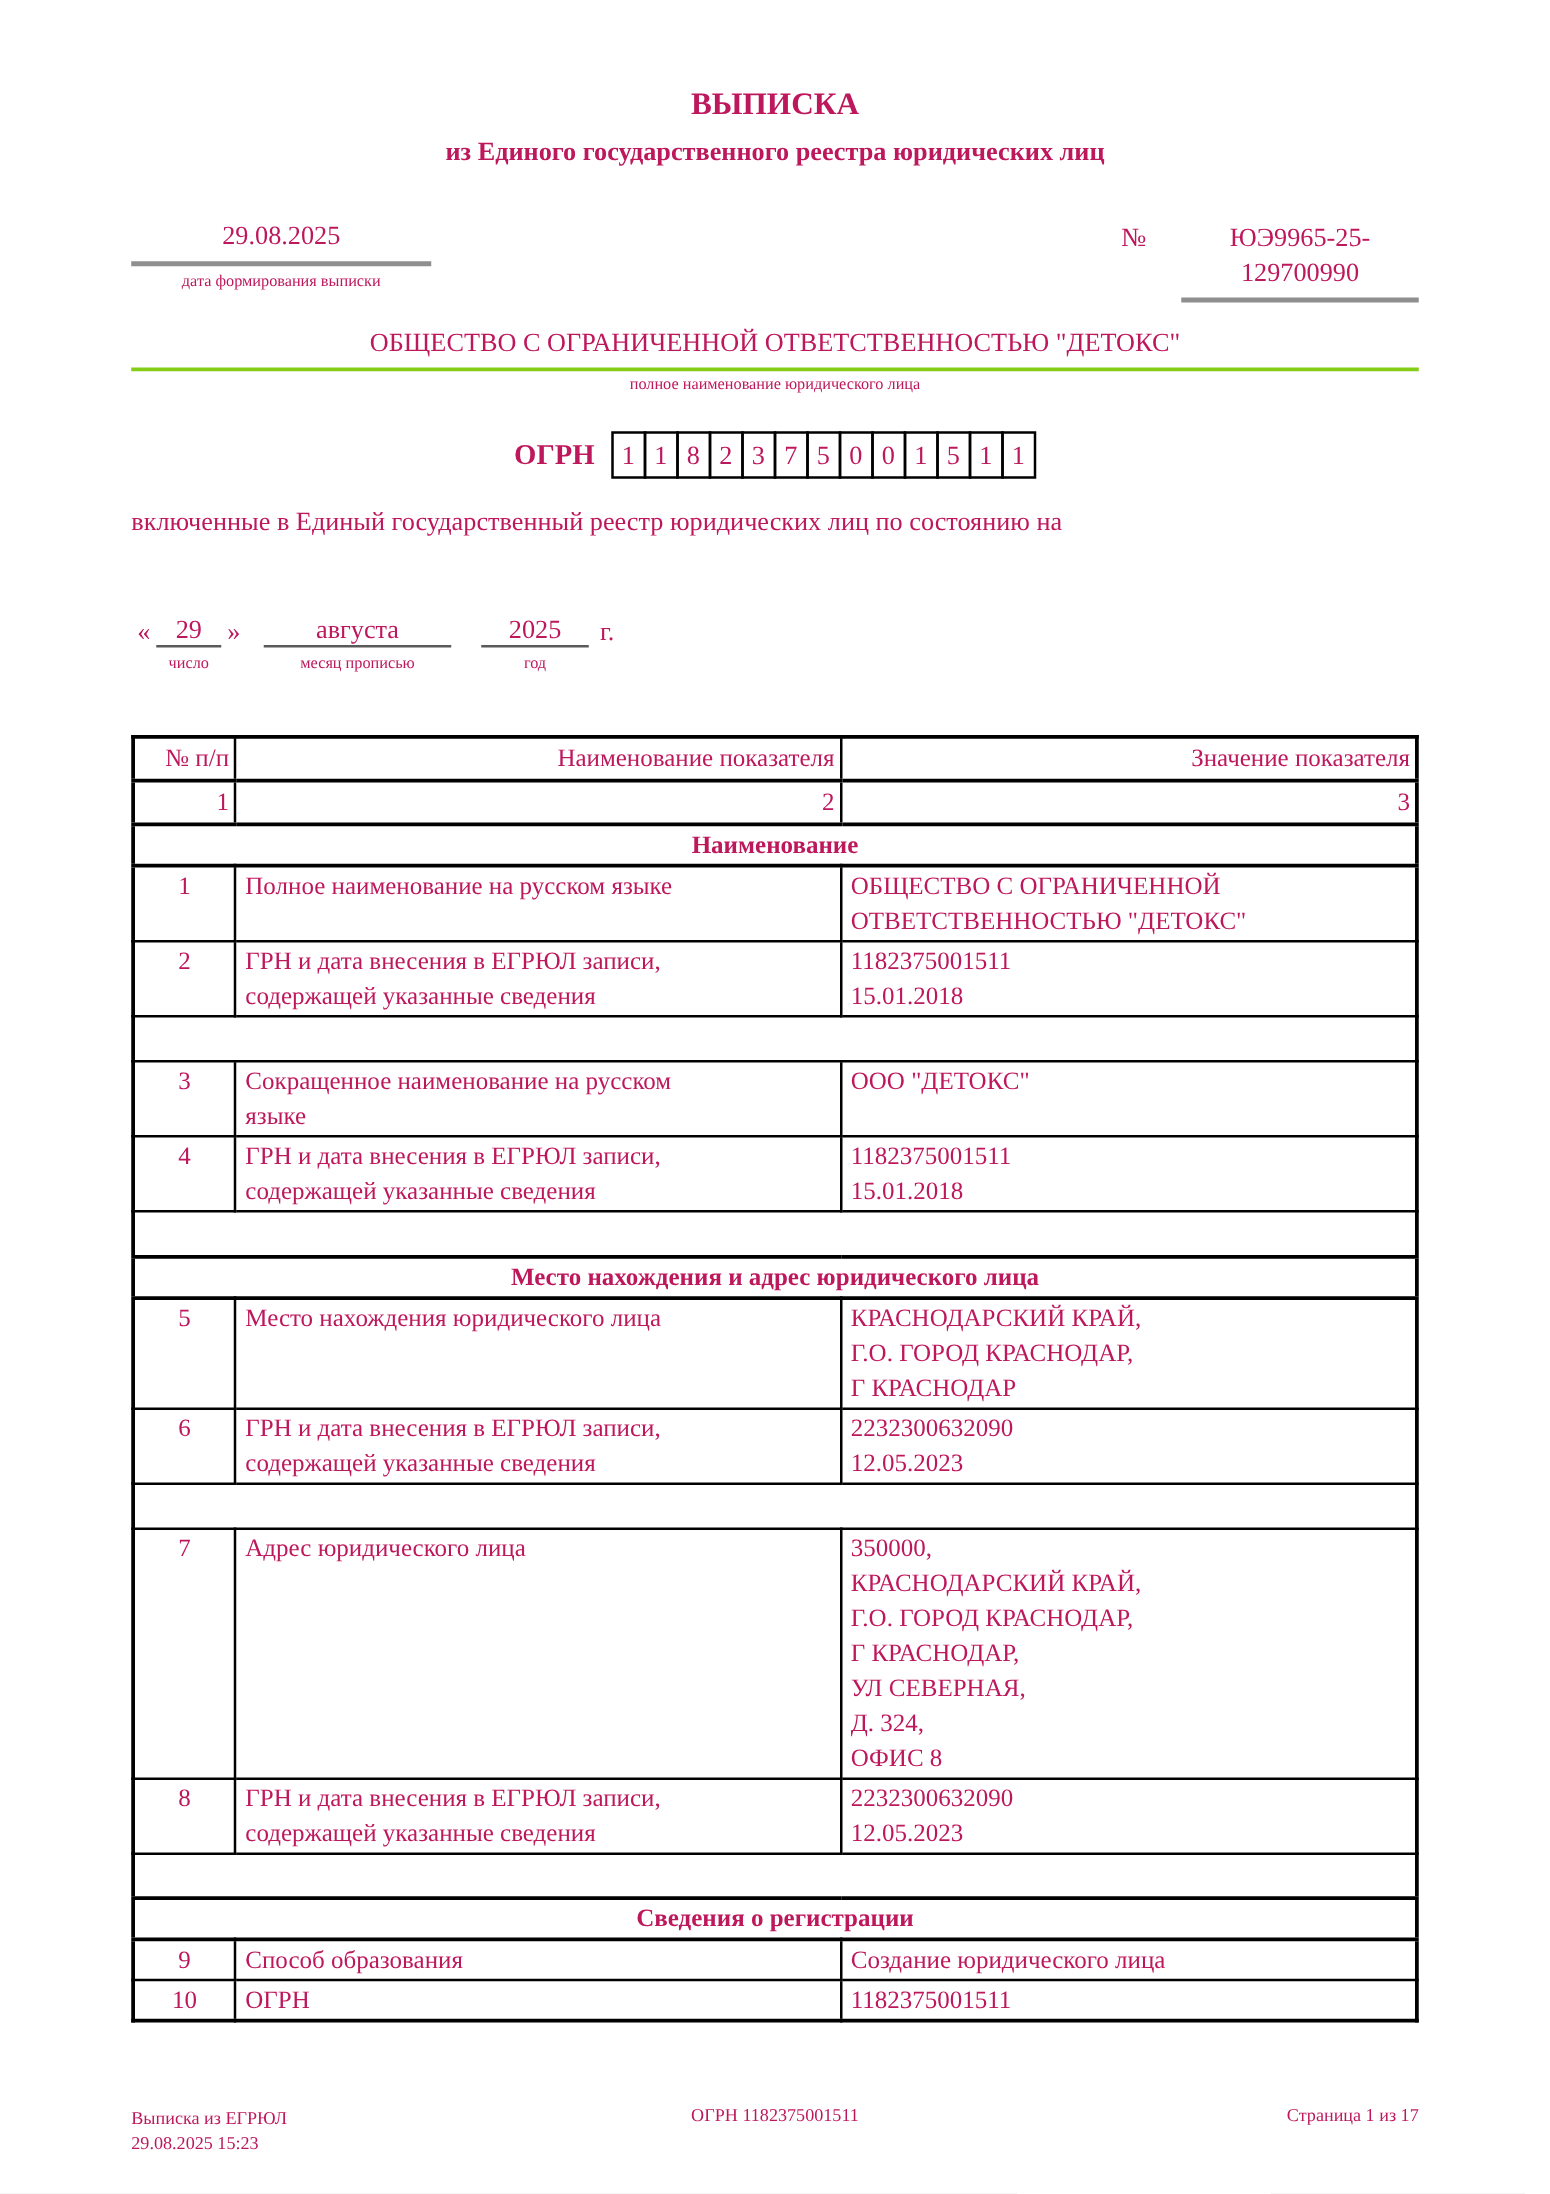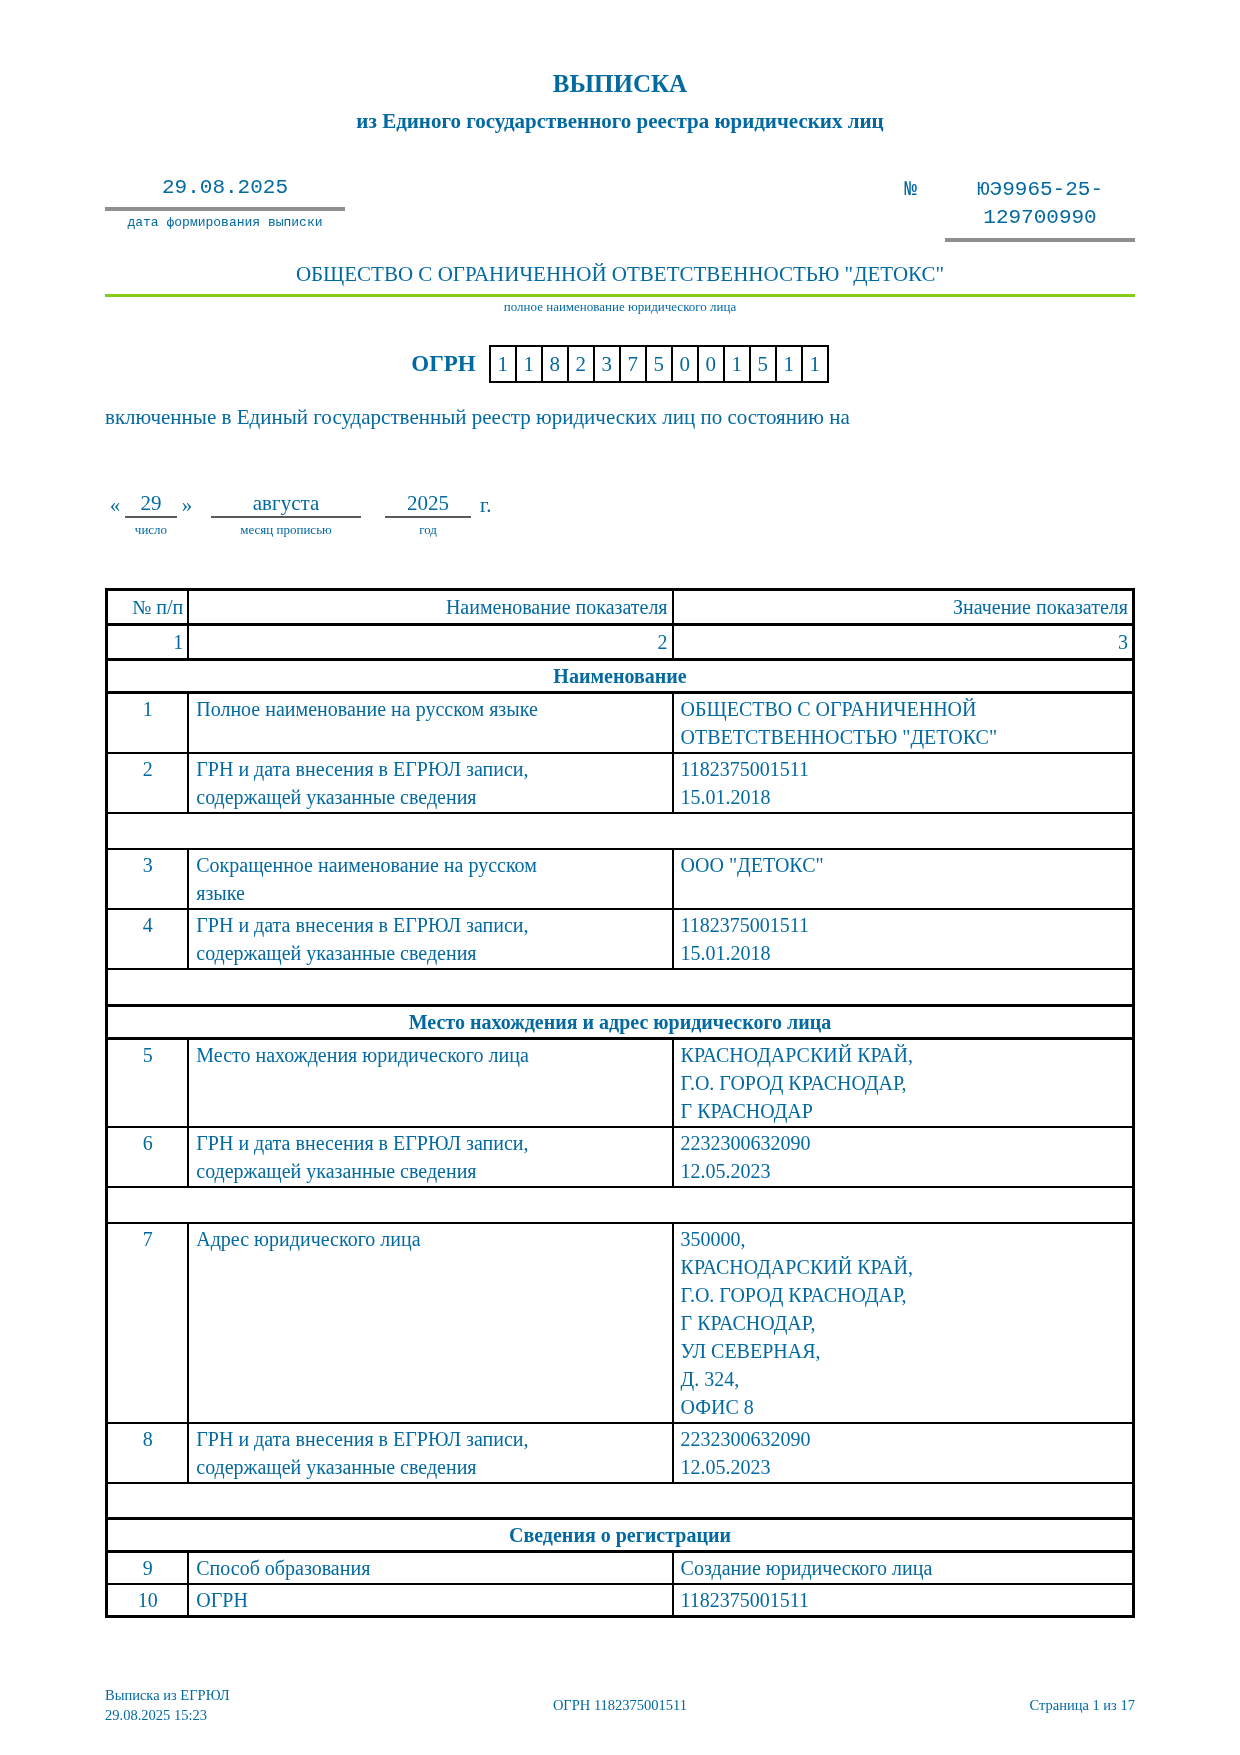--- a/index.html
+++ b/index.html
@@ -1,27 +1,27 @@
 <!DOCTYPE html>
 <html><head>
 <meta charset="utf-8">
 <style>
   * { margin:0; padding:0; box-sizing:border-box; }
   html,body { background:#e8e8e8; }
   .page {
     width:1240px; height:1755px; margin:0 auto;
-    background:#ffffff; color:#0369a1;
+    background:#ffffff; color:#be185d;
     font-family:"Liberation Serif","DejaVu Serif",serif;
     padding:70px 105px 30px 105px;
     display:flex; flex-direction:column; overflow:hidden;
   }
   .title { text-align:center; font-weight:bold; font-size:25px; }
   .subtitle { text-align:center; font-weight:bold; font-size:21px; margin-top:11px; }
 
-  .meta-row { display:flex; justify-content:space-between; margin-top:42px; font-size:21px;font-family:Liberation Mono, monospace; }
+  .meta-row { display:flex; justify-content:space-between; margin-top:42px; font-size:21px; }
   .meta-left { width:240px; text-align:center; }
   .meta-date { padding-bottom:8px; border-bottom:4px solid #8f8f8f; }
   .meta-caption { font-size:13px; margin-top:4px; }
   .meta-right { display:flex; align-items:flex-start; }
   .num-sign { margin-right:28px; margin-top:2px; }
   .num-value { width:190px; text-align:center; line-height:28px; padding-bottom:6px; border-bottom:4px solid #8f8f8f; }
 
   .intro { margin-top:44px; font-size:21px; }
 
   .company-block { margin-top:20px; text-align:center; font-size:21px; padding-bottom:7px; border-bottom:3px solid #84cc16; }
@@ -50,21 +50,21 @@
   .cap-year { width:86px; margin-left:24px; }
 
   .reg-table { margin-top:50px; width:1030px; border-collapse:collapse; font-size:20px; border:3px solid #000; }
   .reg-table td { border:2px solid #000; vertical-align:top; line-height:28px; }
   .head-row td, .index-row td { text-align:right; padding:2px 4px; border-bottom:3px solid #000; }
   .section-row td { font-weight:bold; text-align:center; padding:1px 4px; border-top:3px solid #000; border-bottom:3px solid #000; }
   .data-row td { padding:1px 7px; }
   .data-row td.c-num { text-align:center; padding:1px 2px; }
   .spacer-row td { height:36px; }
 
-  .footer { margin-top:auto; display:flex; align-items:center; font-size:14.5px;gap:39px; }
+  .footer { margin-top:auto; display:flex; align-items:flex-start; font-size:14.5px;gap:39px; }
   .footer-left { width:34%; line-height:20px; }
   .footer-center { width:32%; text-align:center; }
   .footer-right { width:34%; text-align:right; }
 </style>
 </head>
 <body>
 
 <div class="page">
 
   <div class="title">ВЫПИСКА</div>

